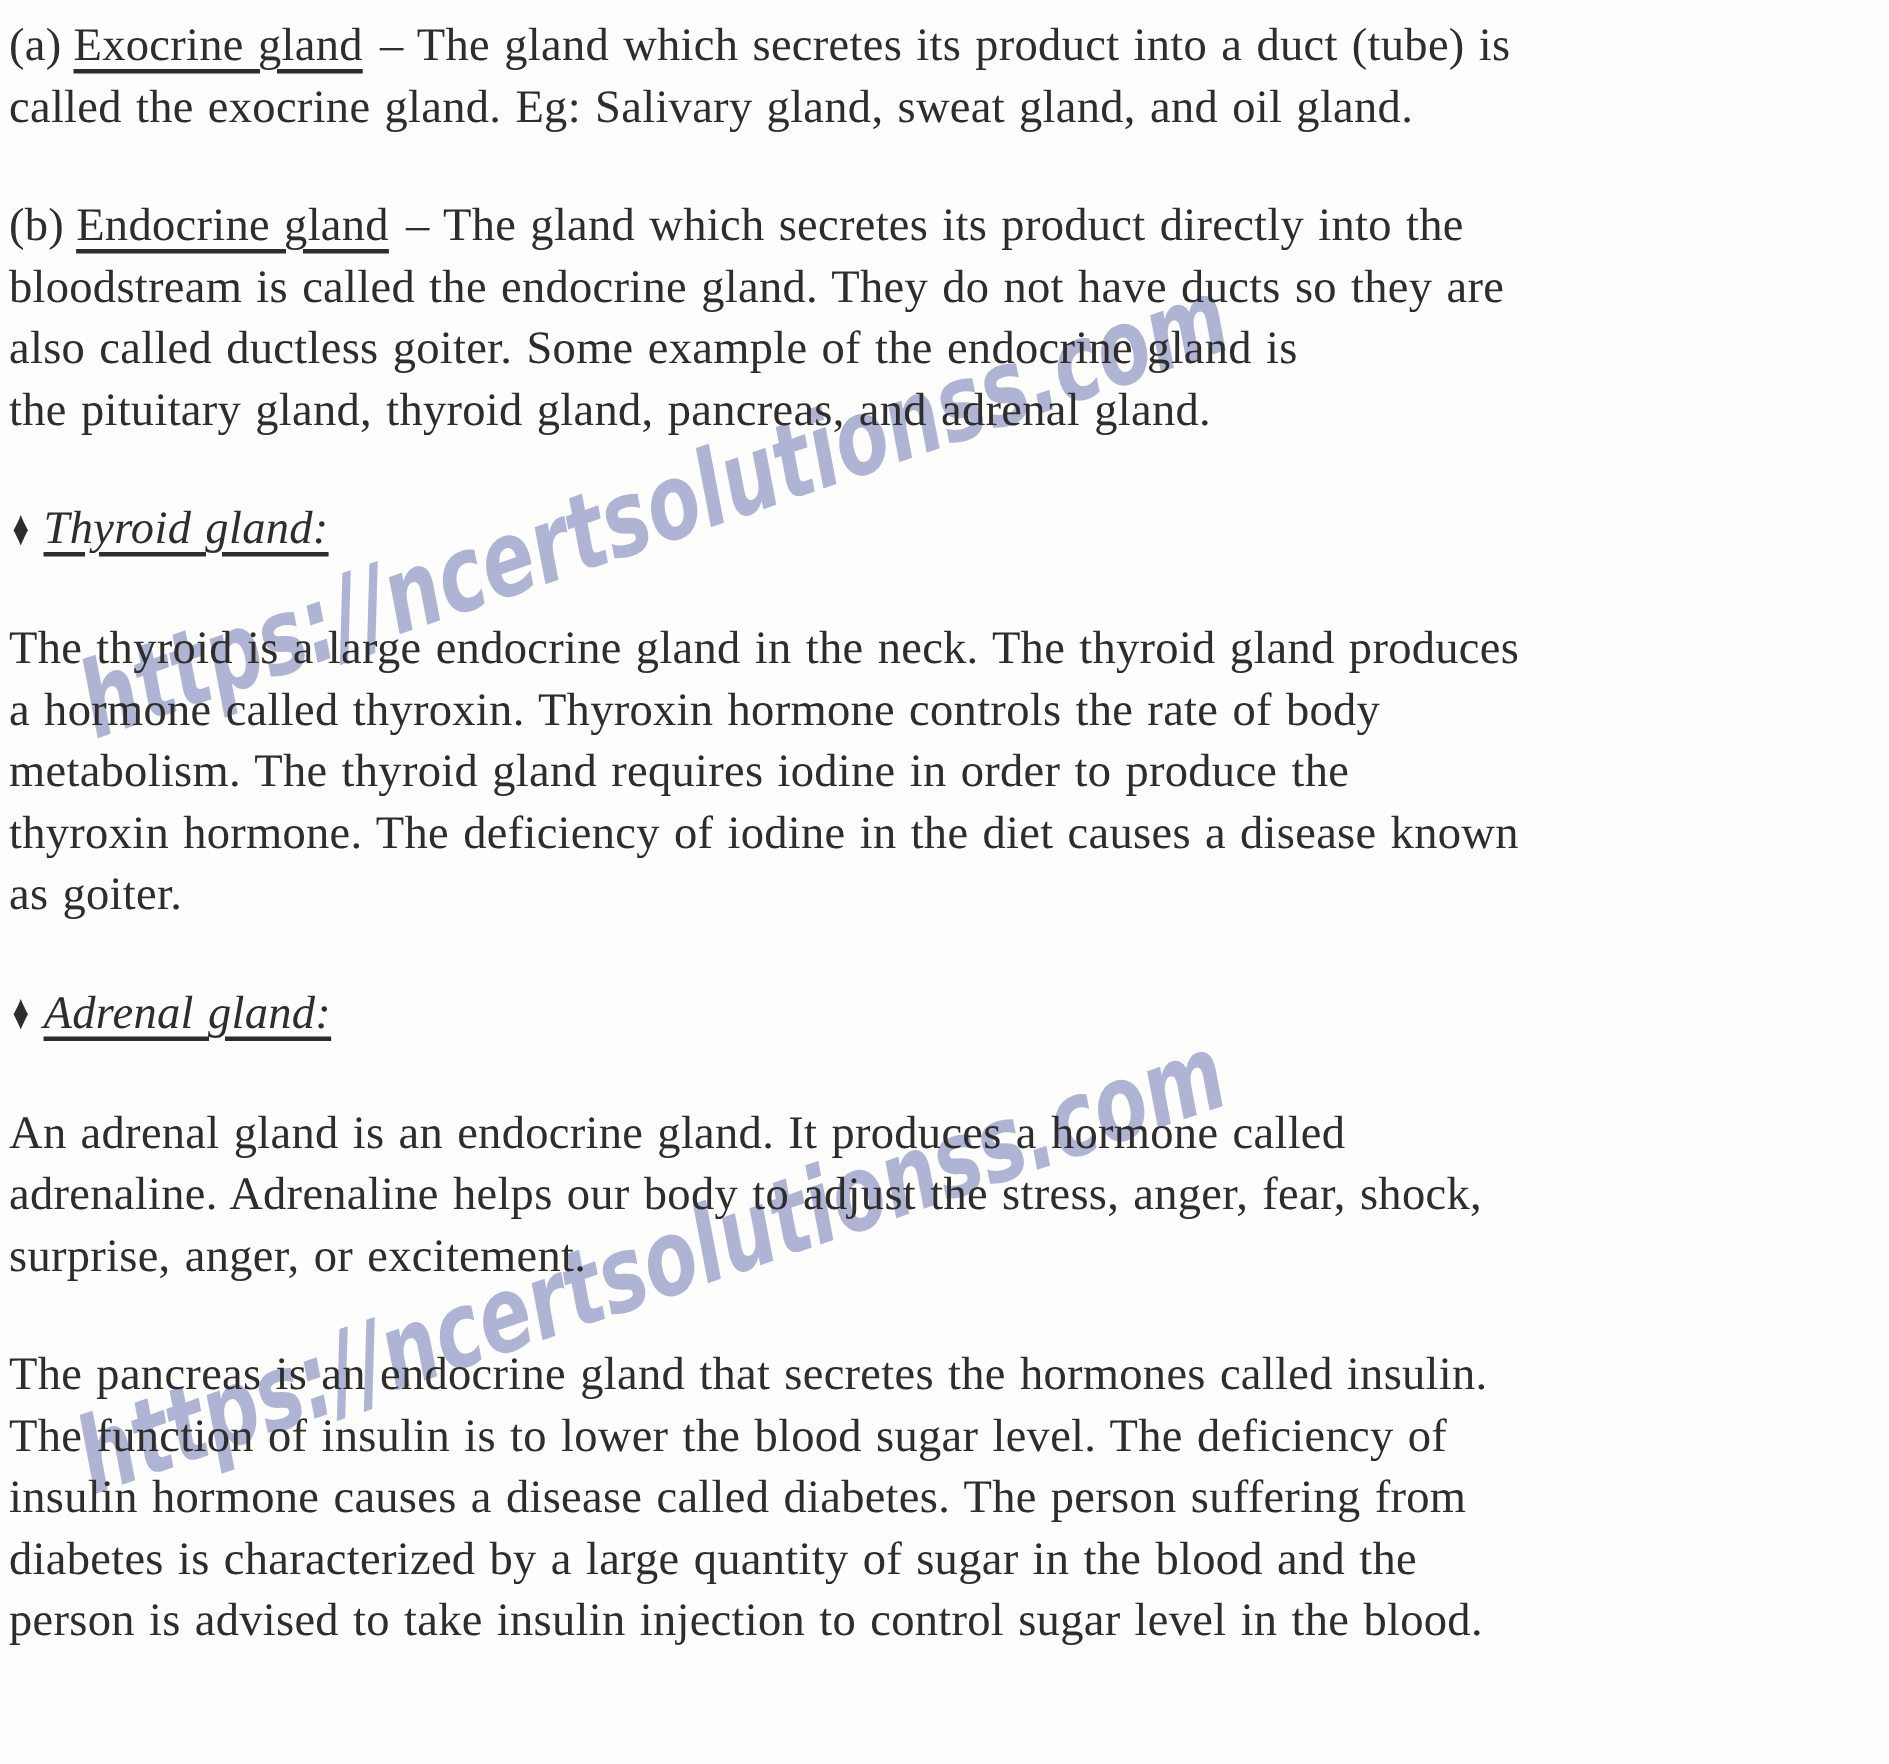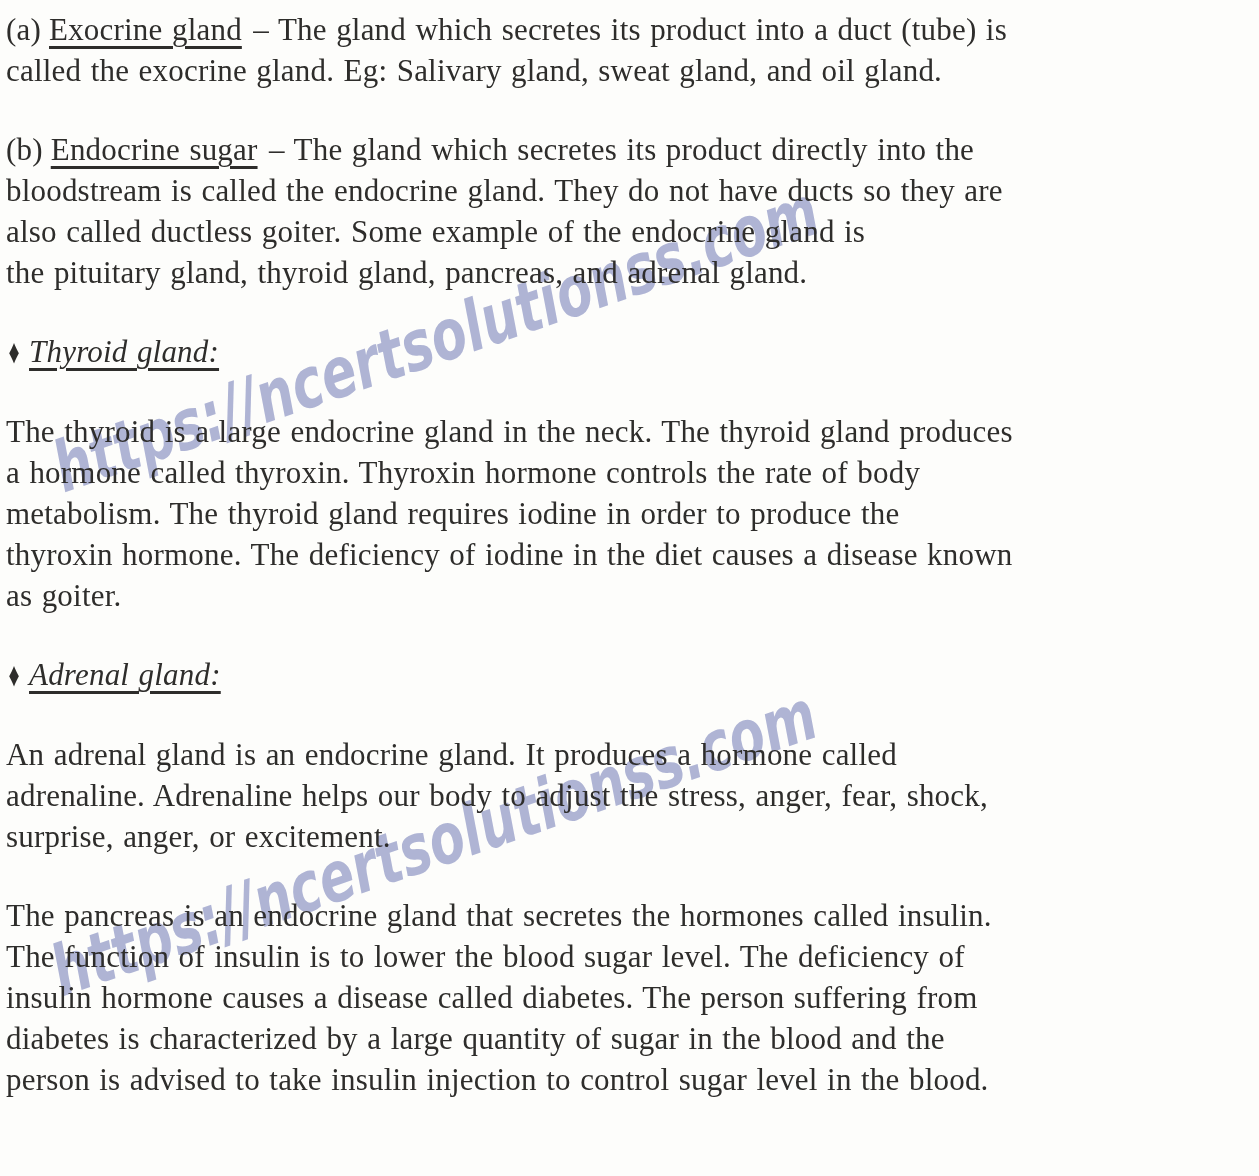--- a/index.html
+++ b/index.html
@@ -84,21 +84,21 @@
 <div class="page" style="color: rgb(46, 45, 43);">
 
   <div class="watermark wm1" style="color: rgb(139, 147, 195);">https://ncertsolutionss.com</div>
   <div class="watermark wm2" style="color: rgb(139, 147, 195);">https://ncertsolutionss.com</div>
 
   <main class="content">
 
     <p class="para"><span class="prefix">(a)</span><span class="term">Exocrine gland</span> <span class="ptext">– The gland which secretes its product into a duct (tube) is
 called the exocrine gland. Eg: Salivary gland, sweat gland, and oil gland.</span></p>
 
-    <p class="para"><span class="prefix">(b)</span><span class="term">Endocrine sugar</span> <span class="ptext">– The gland which secretes its product directly into the
+    <p class="para"><span class="prefix">(b)</span><span class="term">Endocrine gland</span> <span class="ptext">– The gland which secretes its product directly into the
 bloodstream is called the endocrine gland. They do not have ducts so they are
 also called ductless goiter. Some example of the endocrine gland is
 the pituitary gland, thyroid gland, pancreas, and adrenal gland.</span></p>
 
     <h2 class="head"><span class="bullet">♦</span><span class="head-label">Thyroid gland:</span></h2>
 
     <p class="para"><span class="ptext">The thyroid is a large endocrine gland in the neck. The thyroid gland produces
 a hormone called thyroxin. Thyroxin hormone controls the rate of body
 metabolism. The thyroid gland requires iodine in order to produce the
 thyroxin hormone. The deficiency of iodine in the diet causes a disease known

